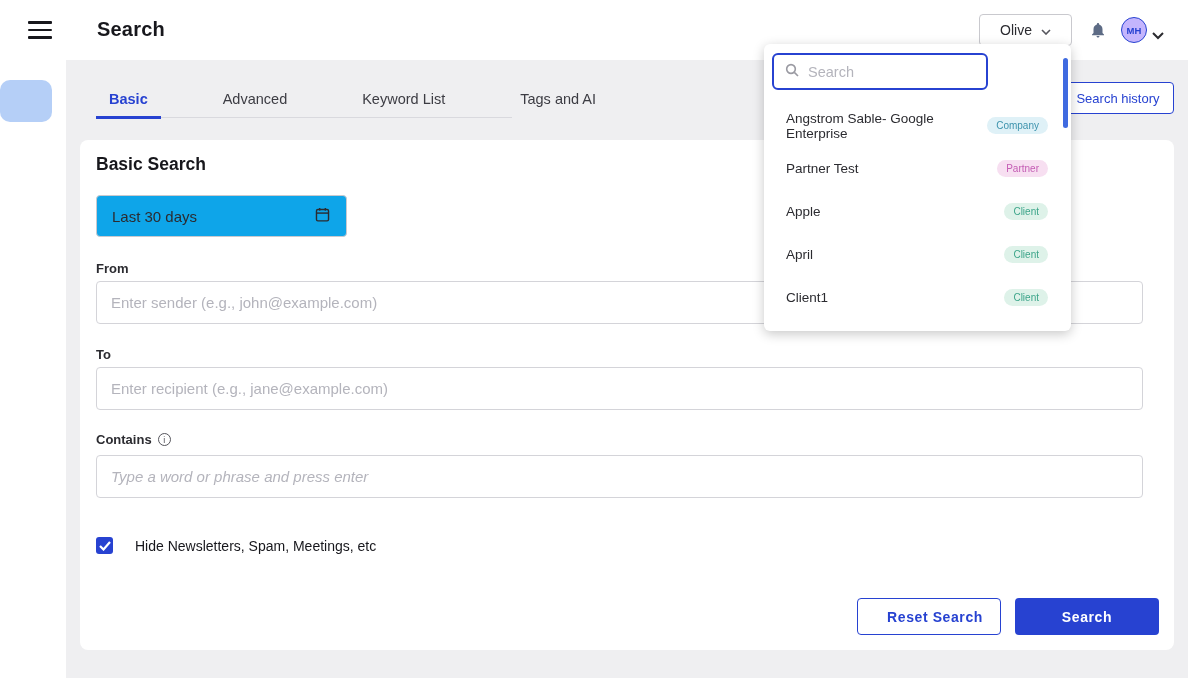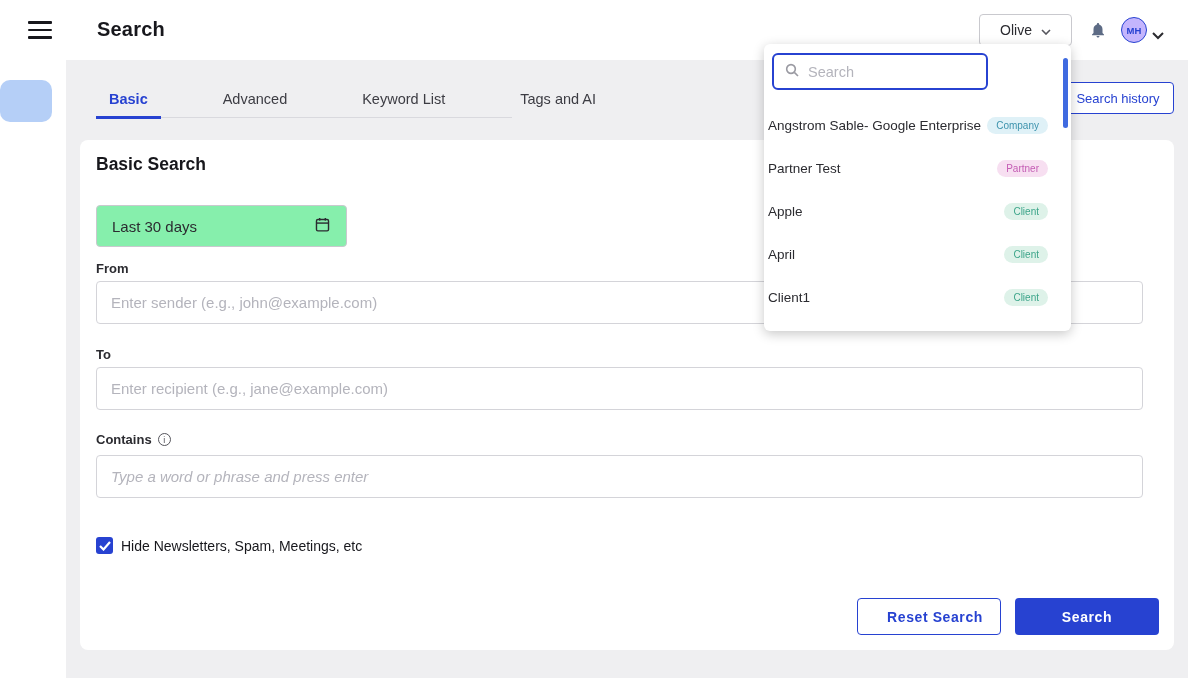--- a/index.html
+++ b/index.html
@@ -24,40 +24,40 @@
   .tabs { position:absolute; left:96px; top:80px; height:38px; display:flex; z-index:2;gap:32px; }
   .tab { padding:0 13px; display:flex; align-items:center; font-size:14.5px; color:#3c3c43; cursor:pointer; position:relative; margin-right:17px; white-space:nowrap; }
   .tab.active { color:#2742d1; font-weight:bold; }
   .tab.active:after { content:""; position:absolute; left:0; right:0; bottom:-1px; height:3px; background:#2742d1; }
   .tabs-underline { position:absolute; left:96px; top:117px; width:416px; height:1px; background:#d9d9de; }
   .search-history-btn { position:absolute; left:1062px; top:82px; width:112px; height:32px; background:#fff; border:1px solid #2742d1; color:#2742d1; border-radius:4px; font-size:13px; display:flex; align-items:center; justify-content:center; cursor:pointer; }
 
   
   .card { position:absolute; left:80px; top:140px; width:1094px; height:510px; background:#fff; border-radius:8px; }
   .card-title { position:absolute; left:16px; top:14px; font-size:17.5px; font-weight:bold; color:#17171c; }
-  .date-select { position:absolute; left:16px; top:55px; width:251px; height:42px; border:1px solid #c9c9ce; border-radius:4px; display:flex; align-items:center; justify-content:space-between; padding:0 15px; font-size:15px; color:#2b2b30; cursor:pointer; background:#86efac;margin-top:10px; }
+  .date-select { position:absolute; left:16px; top:55px; width:251px; height:42px; border:1px solid #c9c9ce; border-radius:4px; display:flex; align-items:center; justify-content:space-between; padding:0 15px; font-size:15px; color:#2b2b30; cursor:pointer; background:#0ea5e9; }
   .field-label { position:absolute; left:16px; font-size:13px; font-weight:bold; color:#2b2b30; display:flex; align-items:center; gap:6px; }
   .text-input { position:absolute; left:16px; width:1047px; height:43px; border:1px solid #d4d4d9; border-radius:4px; padding:0 14px; font-size:15px; color:#2b2b30; font-family:"Liberation Sans", sans-serif; background:#fff; }
   .text-input::placeholder { color:#b4b4bc; }
   .helper-text { position:absolute; left:16px; top:370px; font-size:11.5px; color:#9a9aa2; }
-  .checkbox-row { position:absolute; left:16px; top:397px; display:flex; align-items:center; gap:8px; }
+  .checkbox-row { position:absolute; left:16px; top:397px; display:flex; align-items:center; gap:22px; }
   .checkbox { width:17px; height:17px; background:#2742d1; border-radius:3px; display:flex; align-items:center; justify-content:center; cursor:pointer; }
   .checkbox-label { font-size:14px; color:#17171c; }
   .info-icon { width:13px; height:13px; border:1px solid #55555c; border-radius:50%; font-size:9px; font-weight:normal; color:#55555c; display:inline-flex; align-items:center; justify-content:center; }
   .btn { position:absolute; top:458px; width:144px; height:37px; border-radius:4px; font-size:14px; letter-spacing:.6px; display:flex; align-items:center; justify-content:center; cursor:pointer; font-family:"Liberation Sans", sans-serif; font-weight:bold; }
   .btn-reset { left:777px; background:#fff; border:1px solid #2742d1; color:#2742d1;padding-left:12px; }
   .btn-search { left:935px; background:#2742d1; border:none; color:#fff; }
 
   
   .panel { position:absolute; left:764px; top:44px; width:307px; height:287px; background:#fff; border-radius:6px; box-shadow:0 3px 12px rgba(0,0,0,.22); z-index:50; }
   .panel-search { position:absolute; left:8px; top:9px; width:216px; height:37px; border:2px solid #2742d1; border-radius:6px; display:flex; align-items:center; padding:0 10px; gap:8px; background:#fff; }
   .panel-search input { border:none; outline:none; font-size:14.5px; color:#2b2b30; width:100%; font-family:"Liberation Sans", sans-serif; }
   .panel-search input::placeholder { color:#b4b4bc; }
   .panel-list { position:absolute; left:0; top:60px; width:100%; }
-  .panel-row { height:43px; display:flex; align-items:center; justify-content:space-between; padding:0 23px 0 4px; cursor:pointer; }
+  .panel-row { height:43px; display:flex; align-items:center; justify-content:space-between; padding:0 23px 0 22px; cursor:pointer; }
   .row-name { font-size:13.5px; color:#2b2b30; }
   .badge { font-size:10px; padding:3px 9px; border-radius:10px; white-space:nowrap; }
   .badge-company { background:#dff1f7; color:#3d93ad; }
   .badge-partner { background:#f7dff1; color:#c45cb4; }
   .badge-client  { background:#def2e9; color:#3da58a; }
   .panel-scroll-track { position:absolute; right:3px; top:10px; width:5px; height:270px; }
   .panel-scroll-thumb { position:absolute; right:0; top:4px; width:5px; height:70px; background:#3f6ae0; border-radius:3px; cursor:pointer; }
 </style>
 </head>
 <body>

